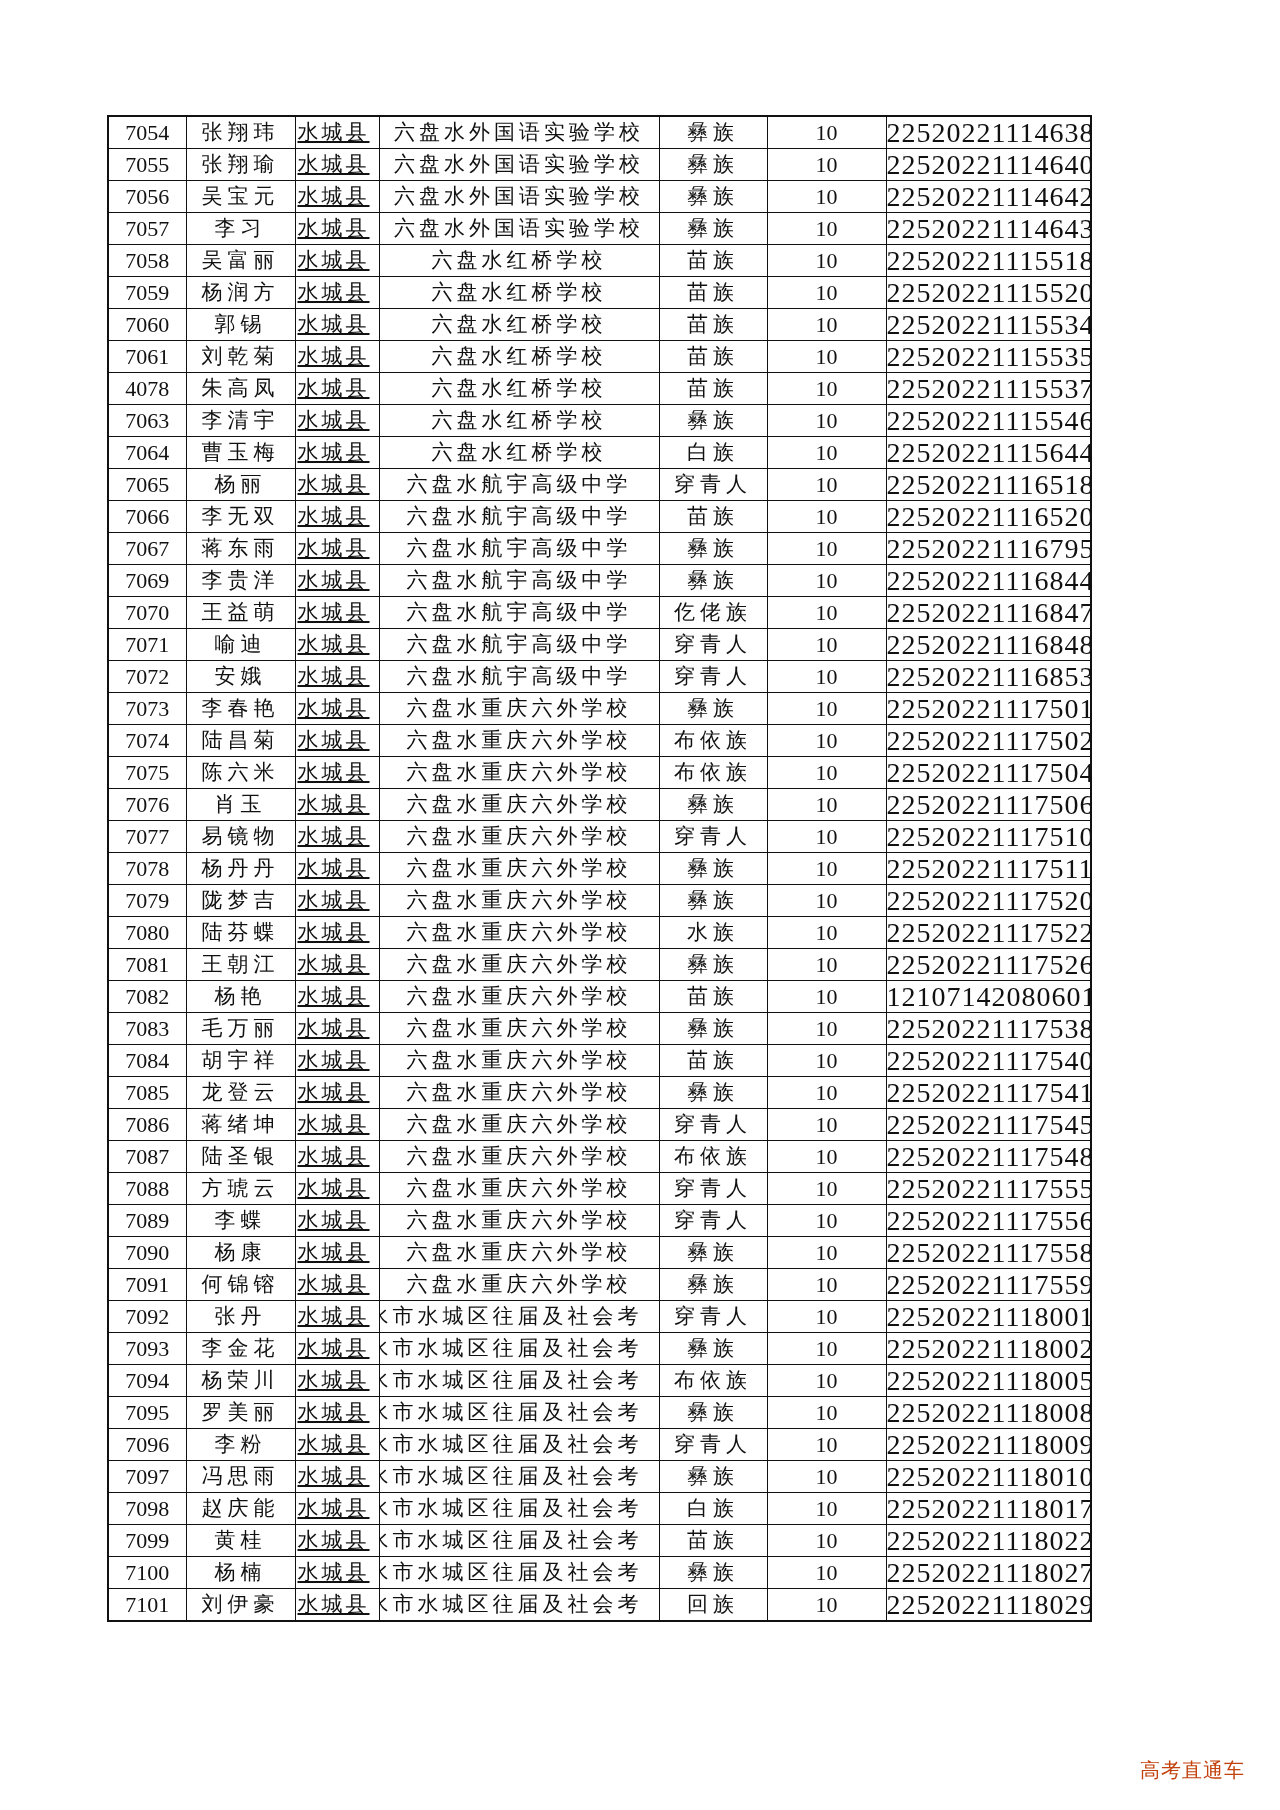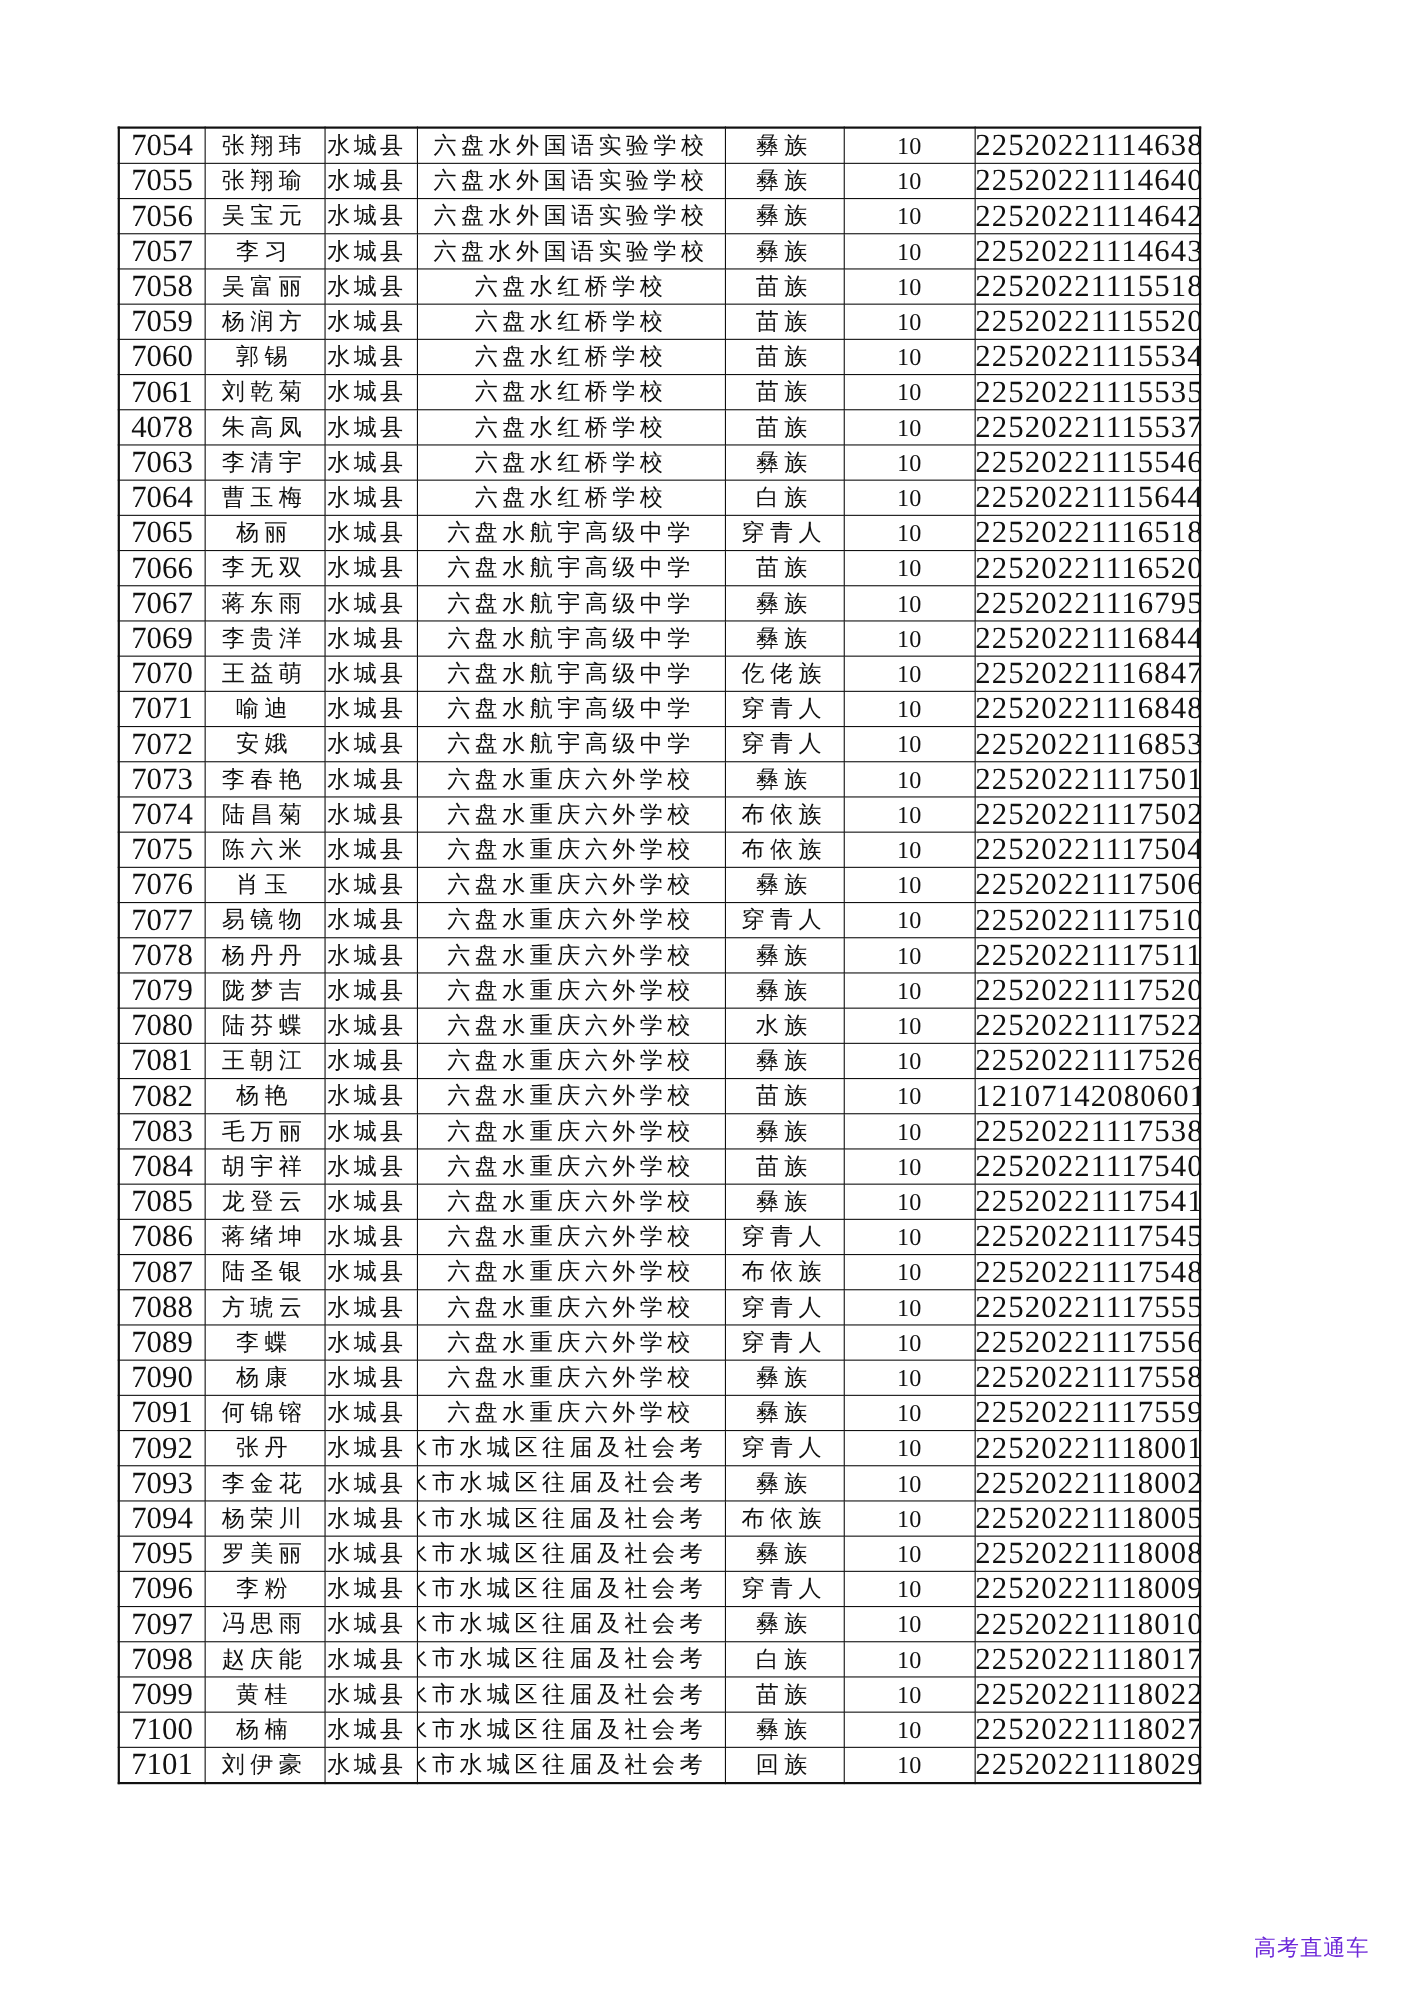--- a/index.html
+++ b/index.html
@@ -34,23 +34,23 @@
       border: 1.5px solid #111;
       height: 31px;
       padding: 0;
       font-size: 21px;
       line-height: 31px;
       text-align: center;
       white-space: nowrap;
       overflow: hidden;
       letter-spacing: 2px;
     }
-    table.roster td.c-seq { font-family: "Liberation Serif", "DejaVu Serif", serif; letter-spacing: 0; font-size: 28px; }
+    table.roster td.c-seq { font-family: "Liberation Serif", "DejaVu Serif", serif; letter-spacing: 0; font-size: 22px; }
     table.roster td.c-name { letter-spacing: 5px; }
-    table.roster td.c-county { letter-spacing: 3px; text-align: left; padding-left: 2px; }
+    table.roster td.c-county { letter-spacing: 3px; text-align: left; padding-left: 2px; text-decoration: underline; }
     table.roster td.c-school { letter-spacing: 4px; }
     table.roster td.c-school.clip {
       text-align: left;
       text-indent: -12px;
       margin-top: 30px;
     }
     table.roster td.c-eth { letter-spacing: 5px; }
     table.roster td.c-score { font-family: "Liberation Serif", "DejaVu Serif", serif; letter-spacing: 0; font-size: 22px; margin-left: 14px; }
     table.roster td.c-id {
       font-family: "Liberation Serif", "DejaVu Serif", serif;
@@ -58,21 +58,21 @@
       font-size: 28px;
       text-align: center;
       padding-right: 4px;
     }
     .watermark {
       position: absolute;
       left: 1140px;
       top: 1757px;
       font-family: "DejaVu Sans", "Liberation Sans", sans-serif;
       font-size: 20px;
-      color: #6d28d9;
+      color: #c2410c;
       letter-spacing: 1px;
     }
   </style>
 </head>
 <body>
 
 <div class="page">
   <table class="roster">
     <colgroup>
       <col style="width:78px">

